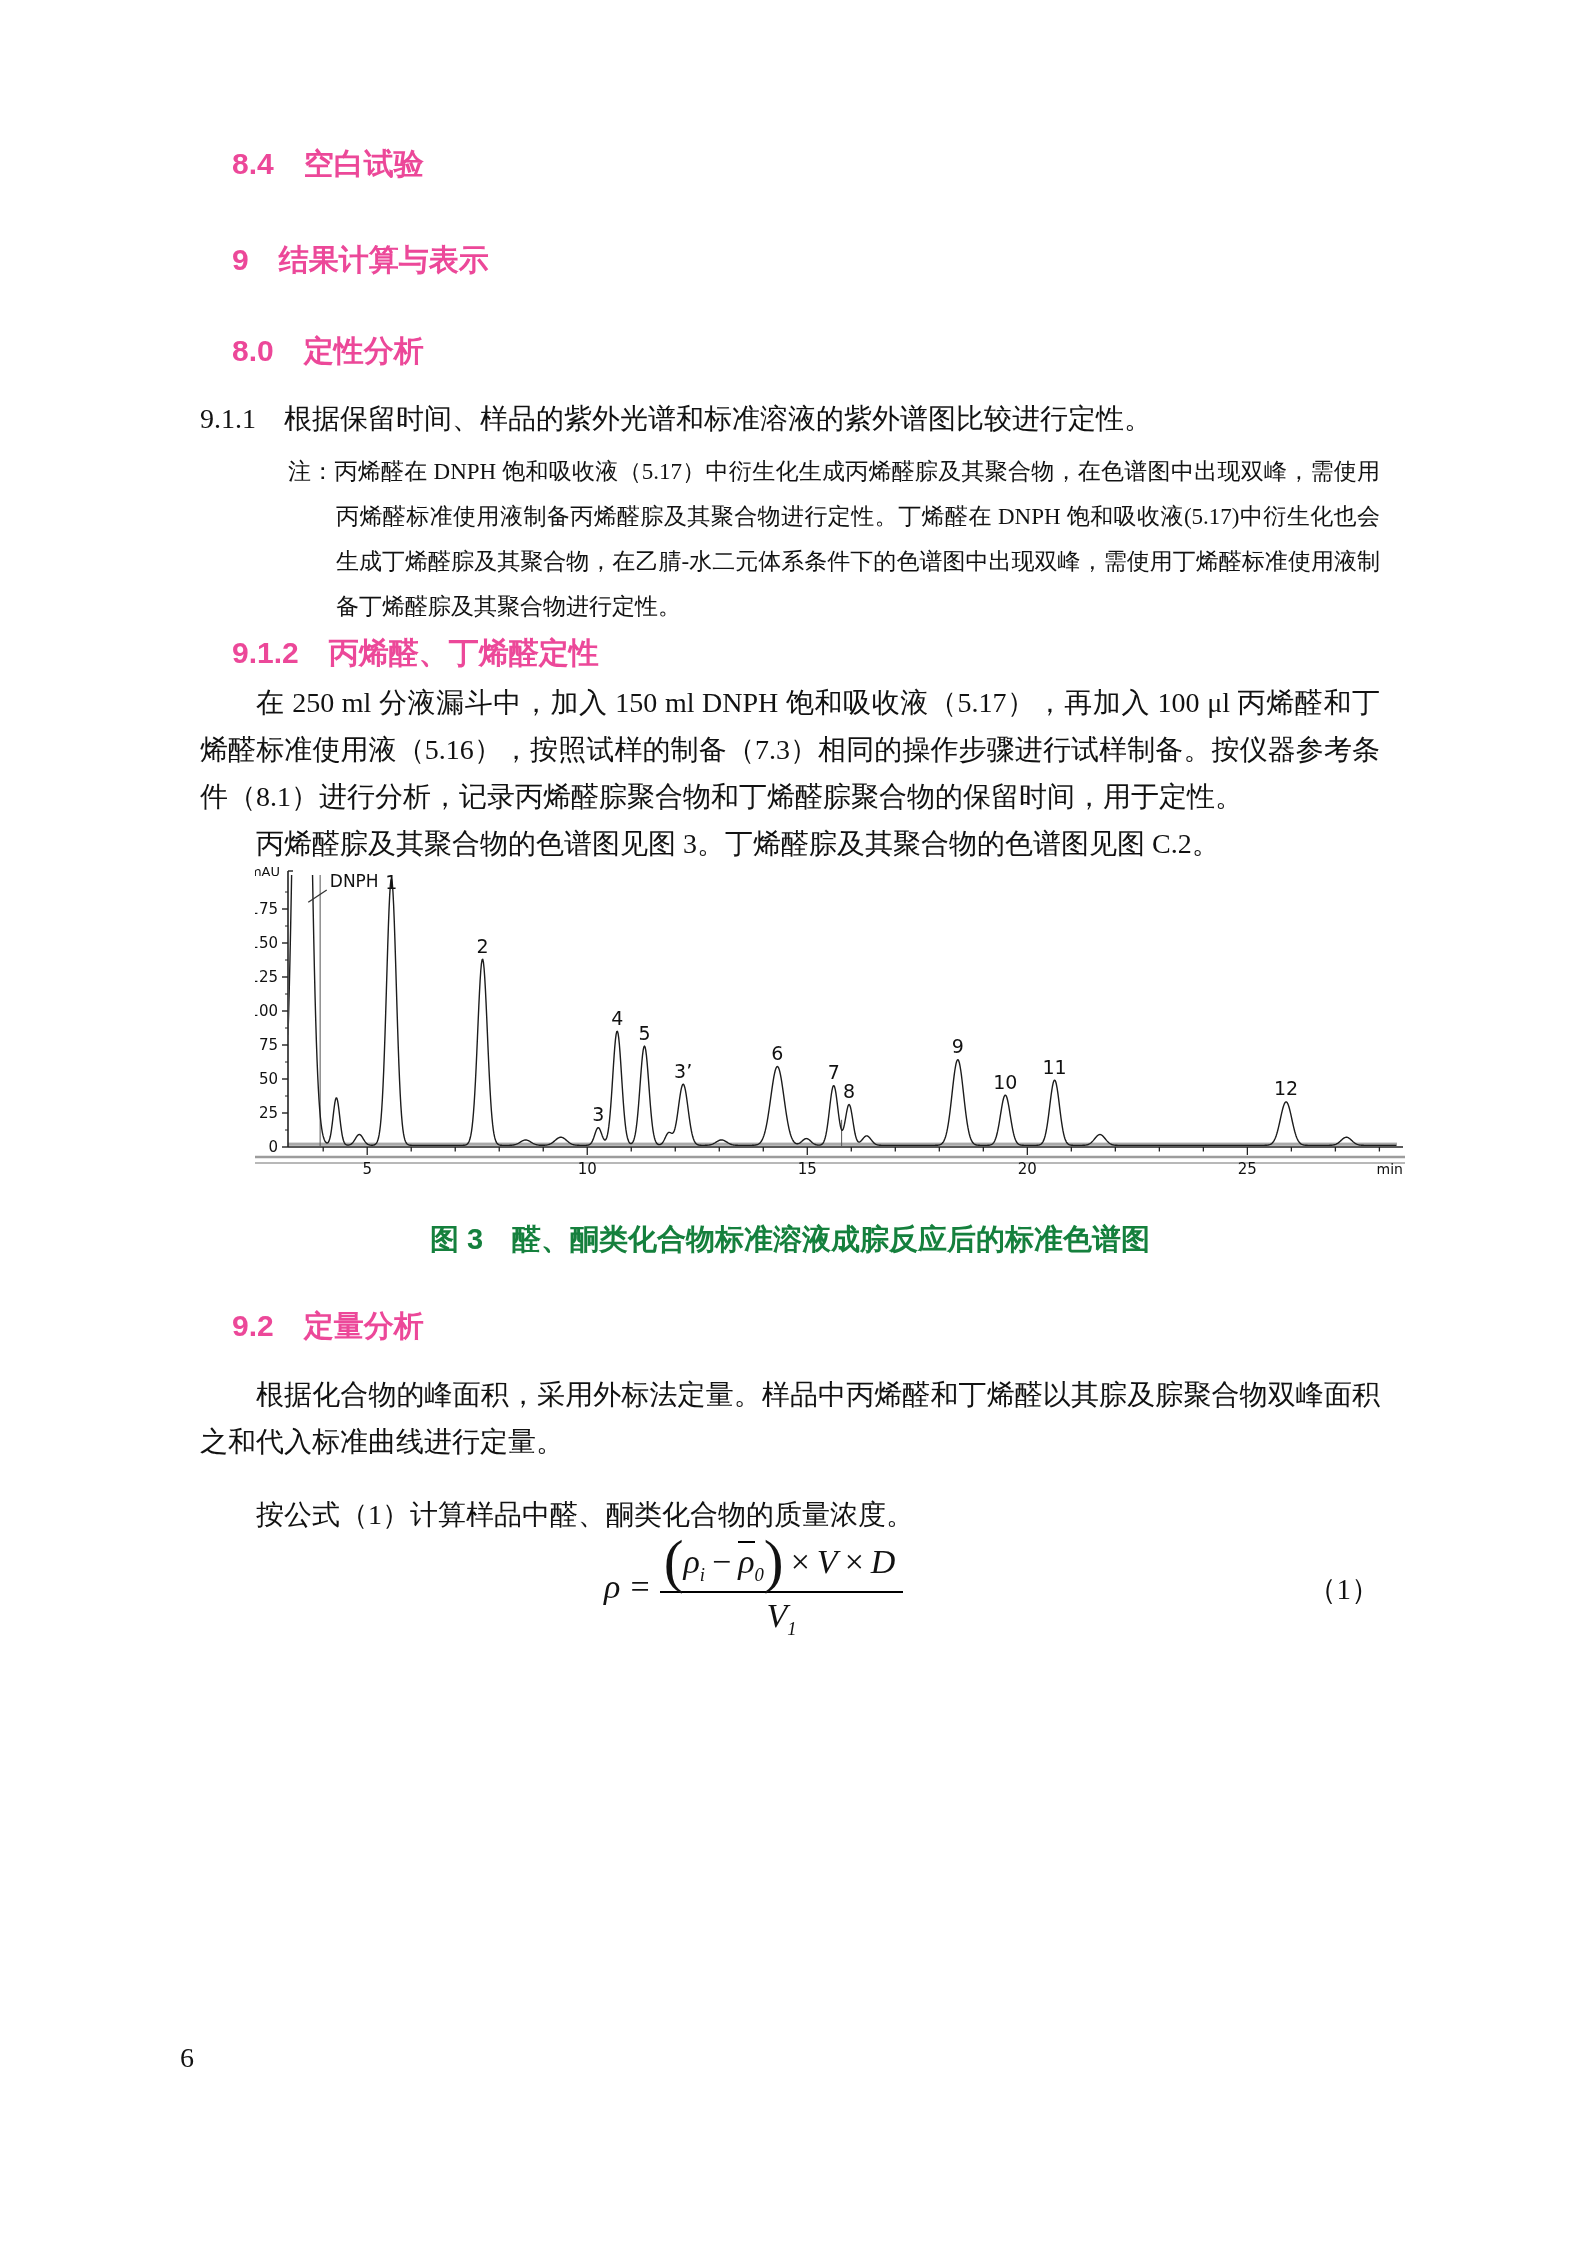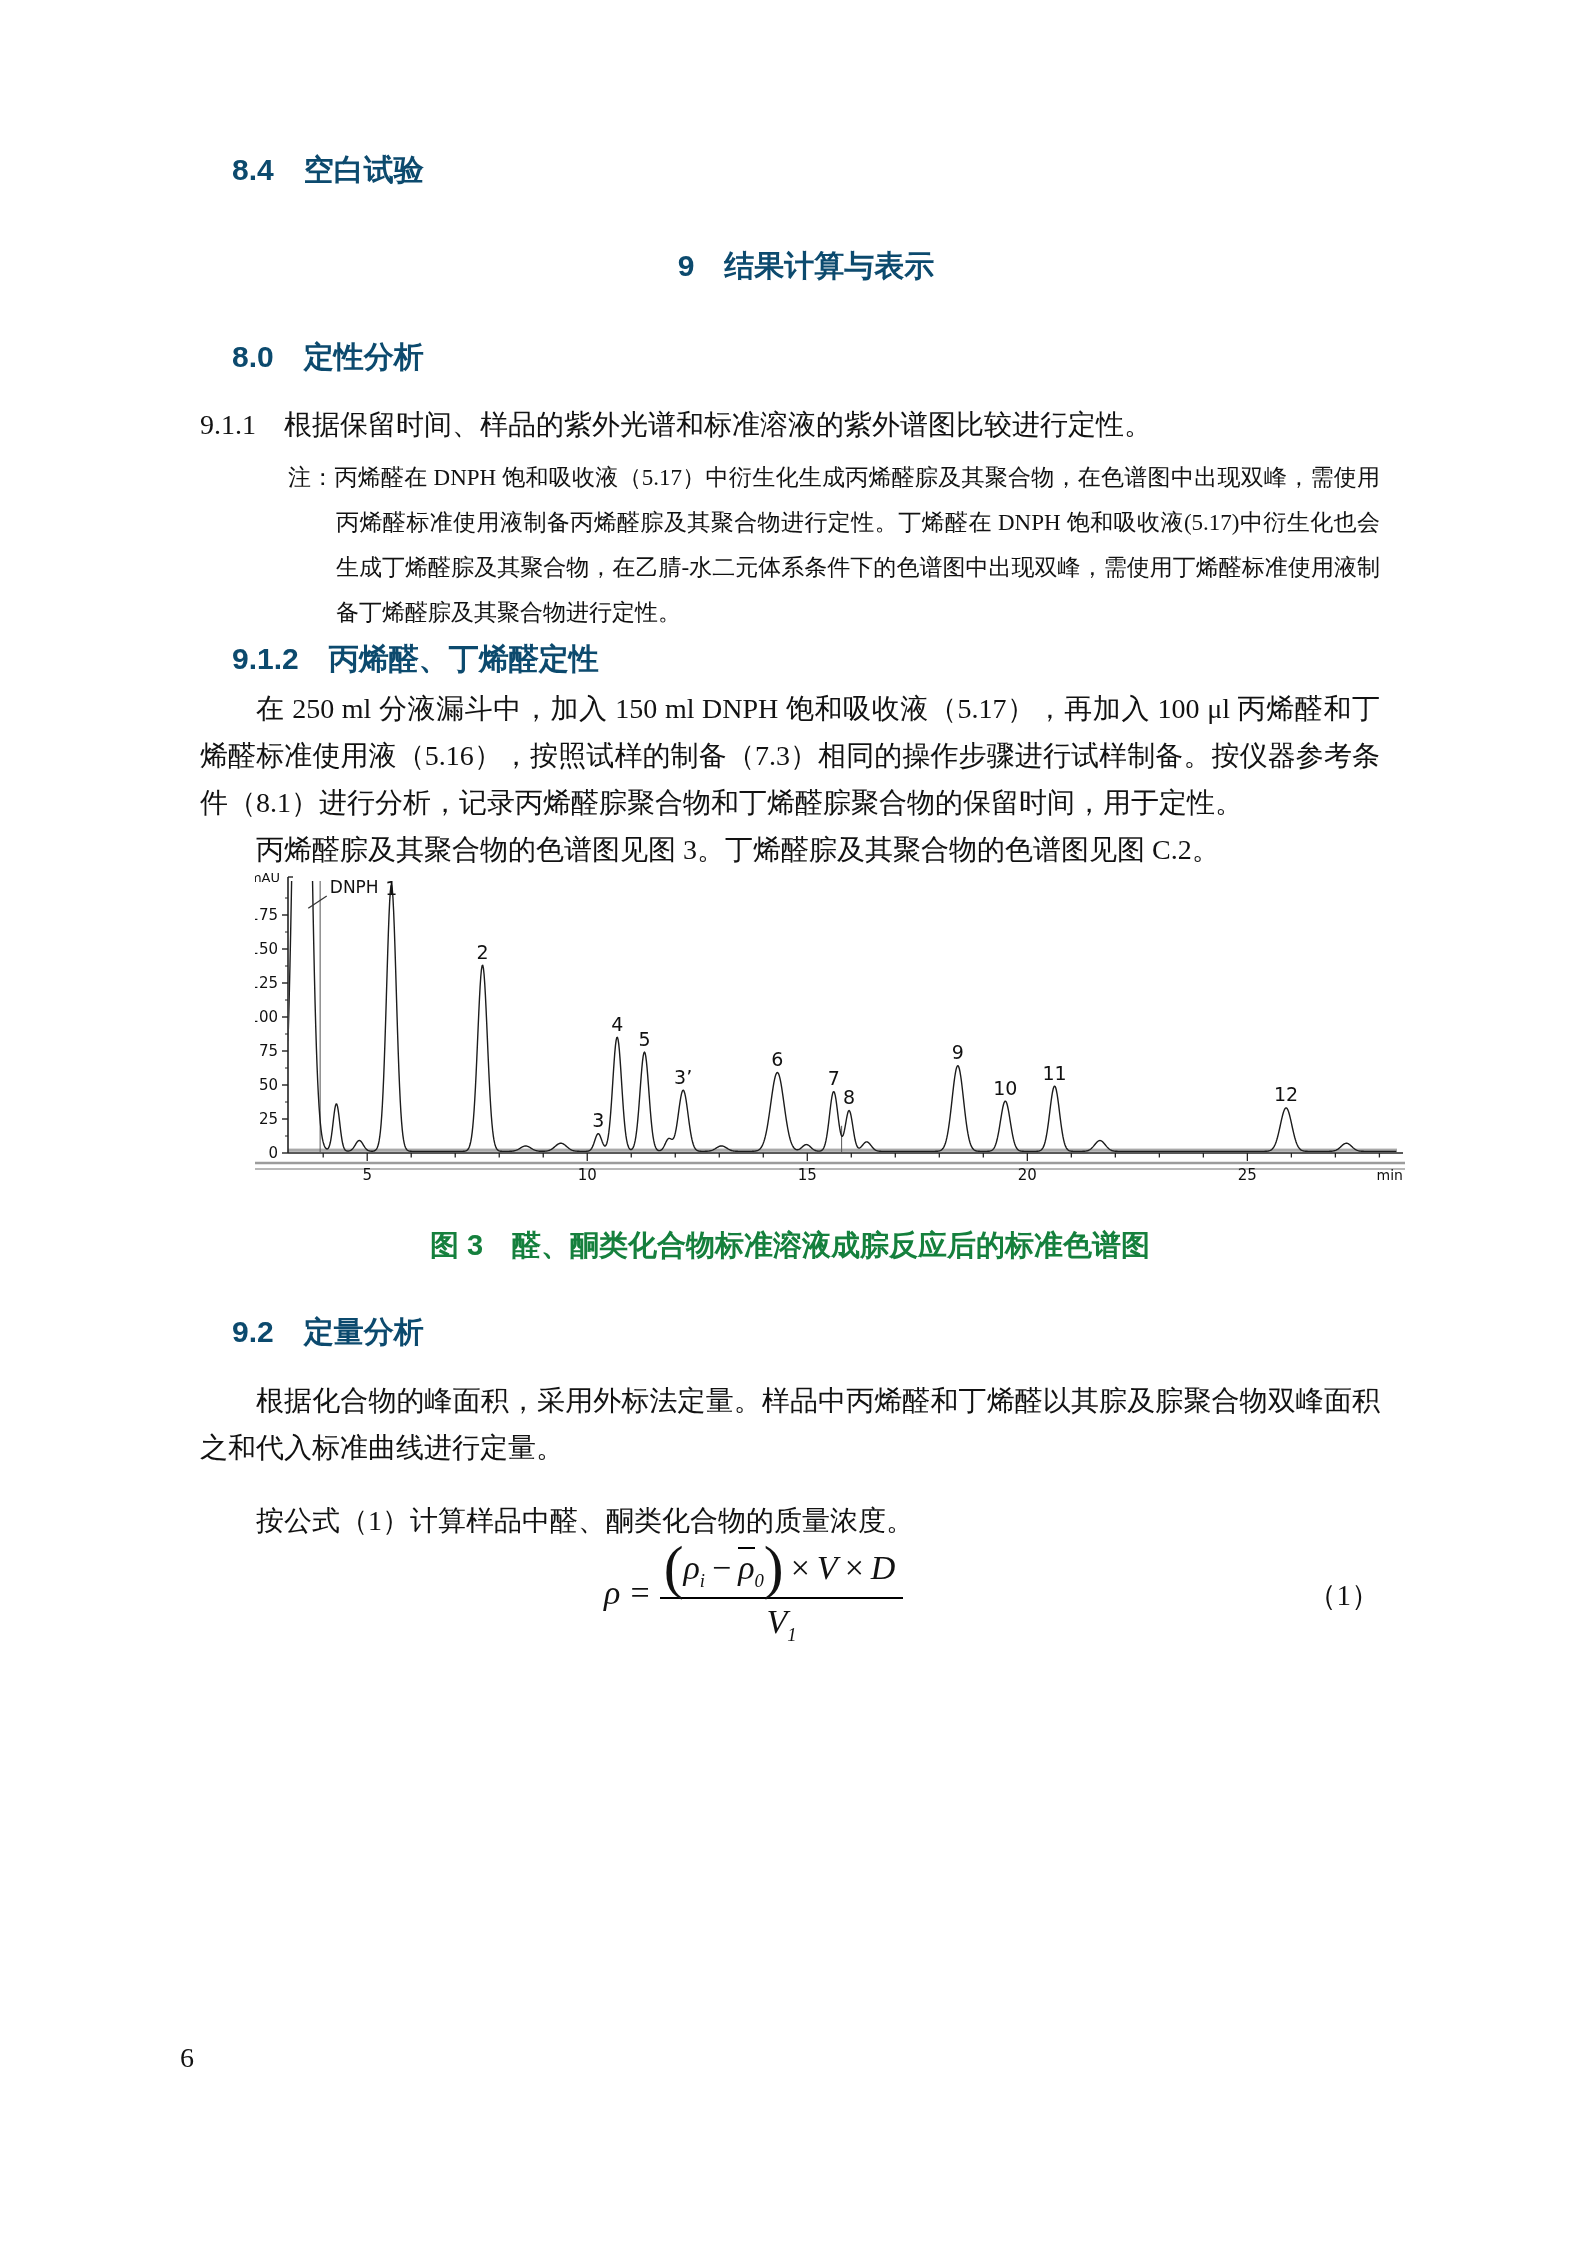--- a/index.html
+++ b/index.html
@@ -1,23 +1,23 @@
 <!DOCTYPE html>
 <html><head>
 <meta charset="utf-8">
 <style>
   html,body{margin:0;padding:0;background:#e8e8e8;}
   .page{width:1587px;height:2245px;background:#ffffff;position:relative;margin:0 auto;
         font-family:"Liberation Serif","DejaVu Serif",serif;color:#121212;overflow:hidden;}
   .content{position:absolute;left:200px;top:0;width:1180px;padding-top:142px;}
   .hd{font-family:"Liberation Sans","DejaVu Sans",sans-serif;font-weight:700;font-size:30px;
-      line-height:36px;margin:10px 0 0 32px;color:#0c4a6e;}
+      line-height:36px;margin:4px 0 0 32px;color:#ec4899;}
   .body-p{font-size:28px;line-height:48px;margin:0;text-align:justify;text-indent:56px;}
   .p84{margin-top:84px;}
-  .h9{margin-top:60px;text-align:center;}
+  .h9{margin-top:60px;}
   .h91{margin-top:55px;}
   .p911{margin-top:26px;text-indent:0;}
   .note{margin-top:6px;margin-left:88px;font-size:23px;line-height:45px;text-align:justify;
         padding-left:48px;text-indent:-48px;}
   .note-label{font-weight:400;}
   .h912{margin-top:6px;}
   .p912a{margin-top:8px;line-height:47px;}
   .p912b{margin-top:0;line-height:47px;}
   .fig{margin:0;padding:0;height:320px;}
   .fig svg{display:block;margin-left:55px;}

